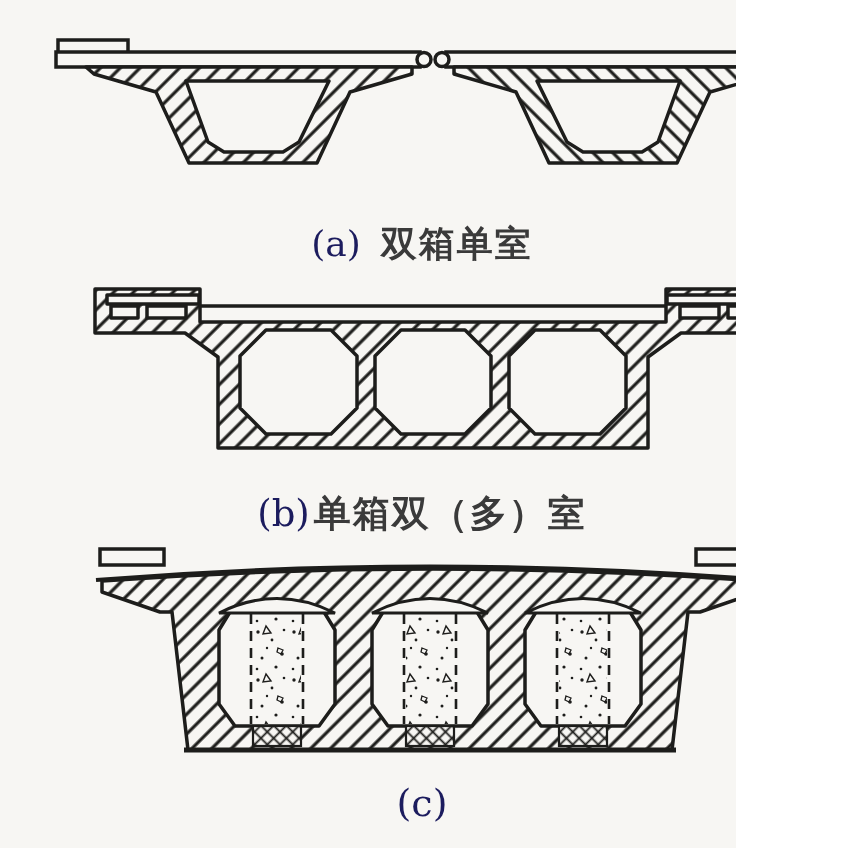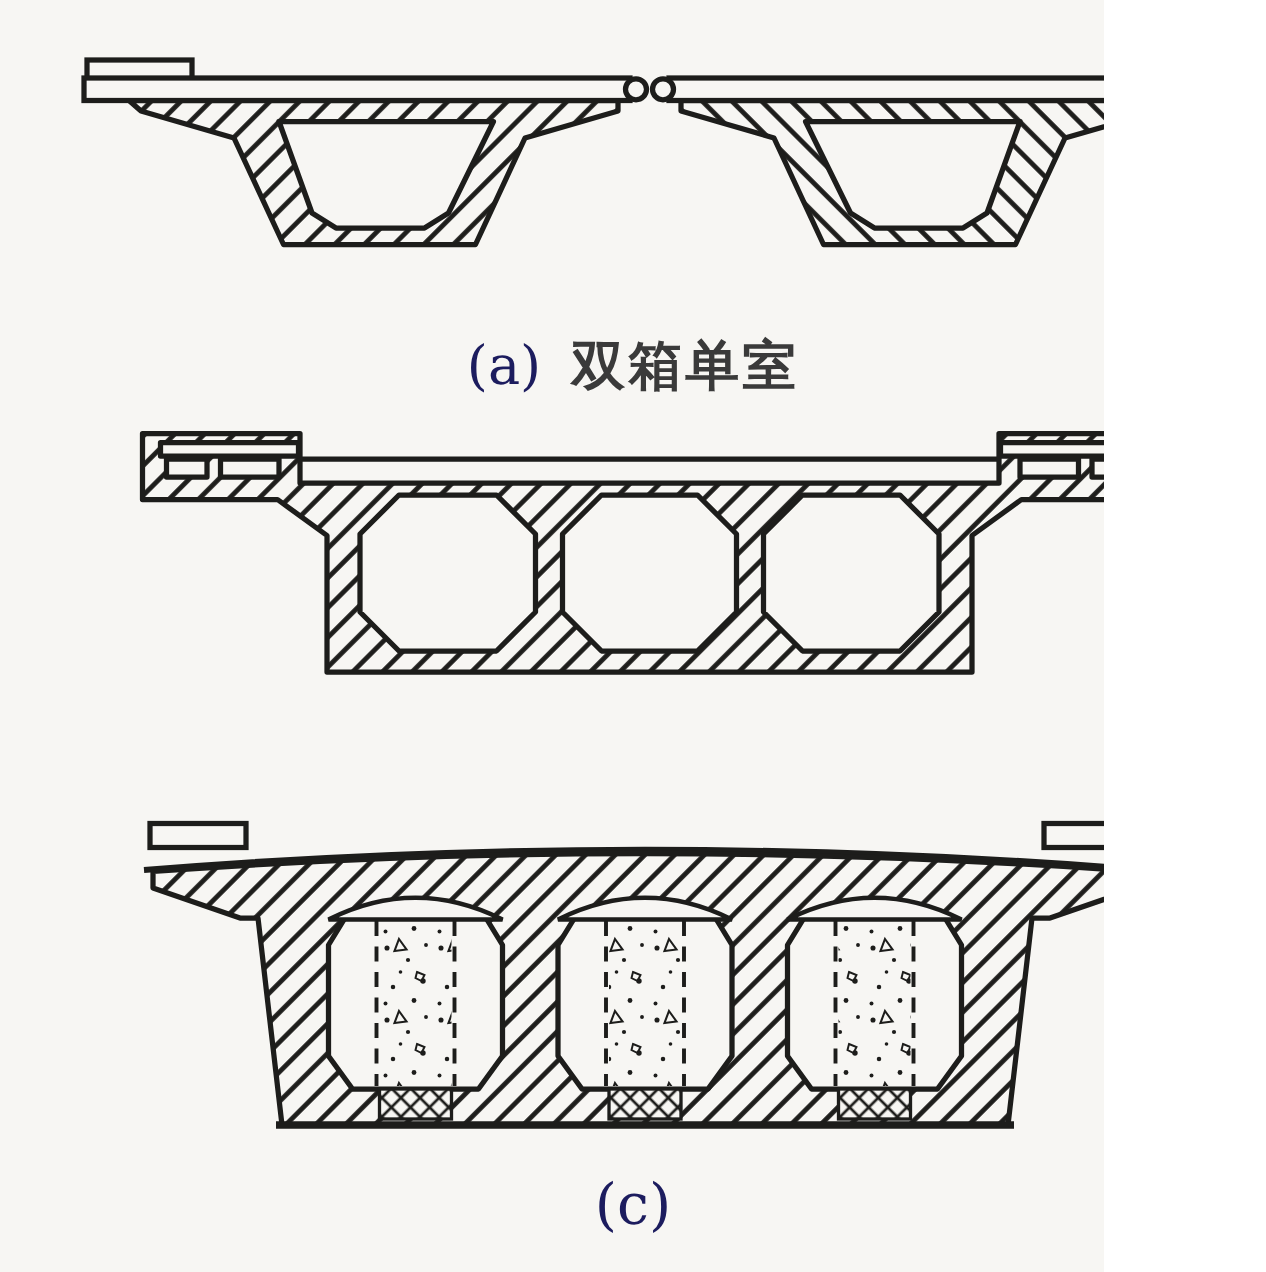--- a/index.html
+++ b/index.html
@@ -125,18 +125,21 @@
       </g>
 
       <line x1="184" y1="750" x2="676" y2="750" stroke="#1d1d1b" stroke-width="5"></line>
     </g>
   </svg>
 
   <div class="caption caption-a">
     <span class="letter-group"><span>(</span><span>a</span><span>)</span></span><span class="cn">双箱单室</span>
   </div>
 
+  <div class="caption caption-b">
+    <span class="letter-group"><span>(</span><span>b</span><span>)</span></span><span class="cn">单箱双（多）室</span>
+  </div>
 
   <div class="caption caption-c">
     <span class="letter-group"><span>(</span><span>c</span><span>)</span></span><span class="cn"></span>
   </div>
 
 </div>
 
 </body></html>

